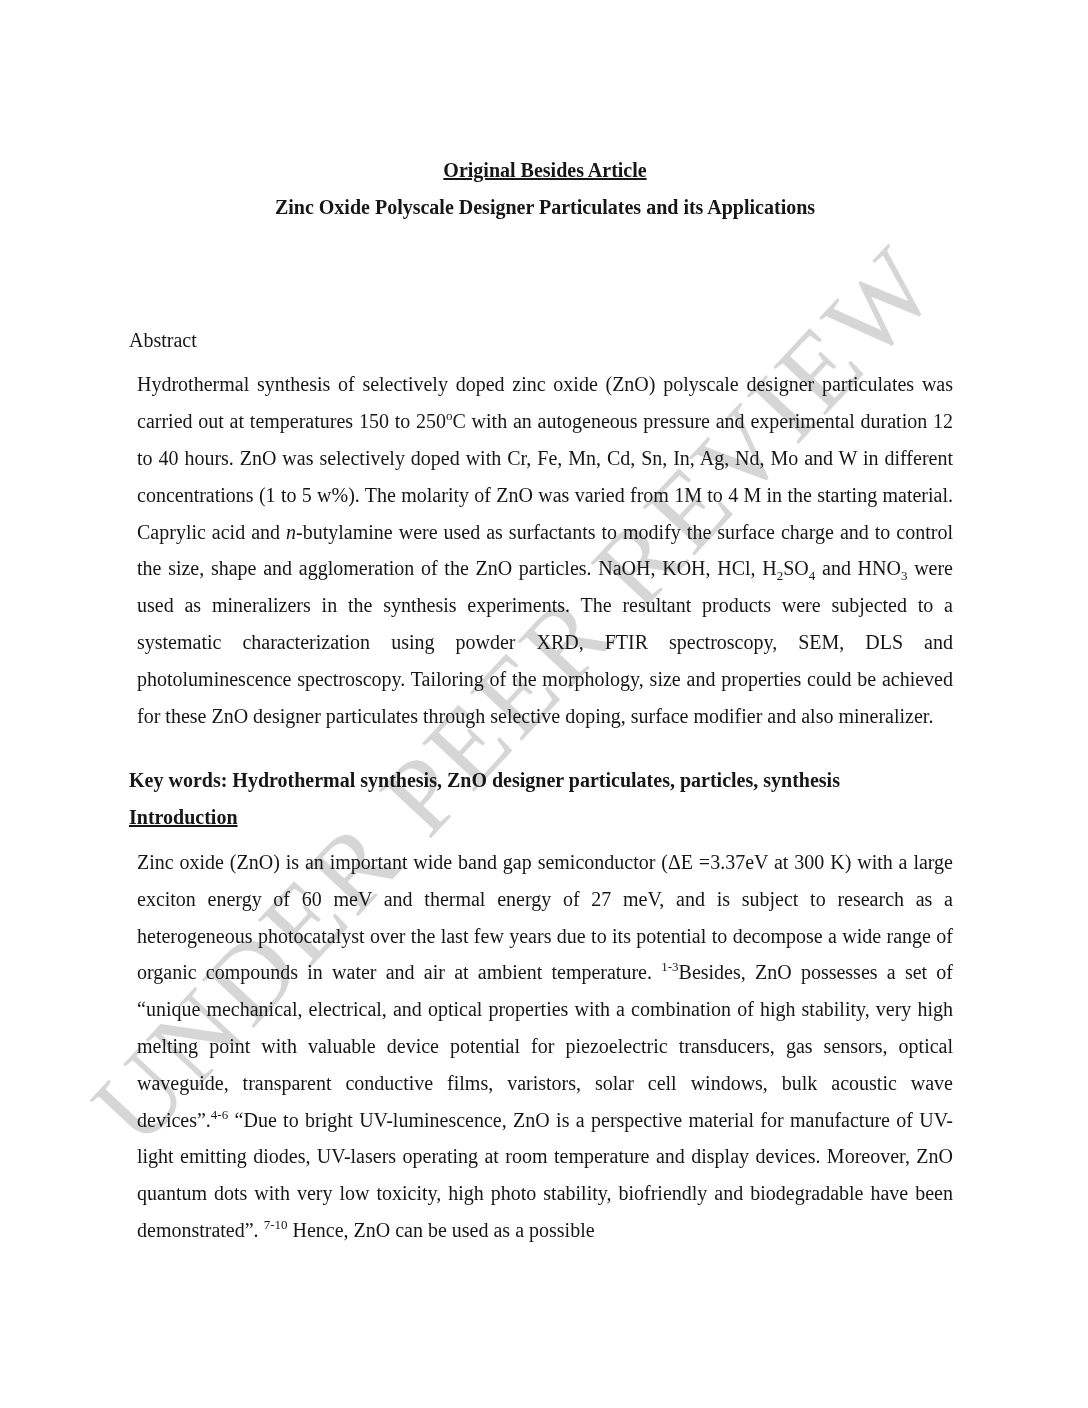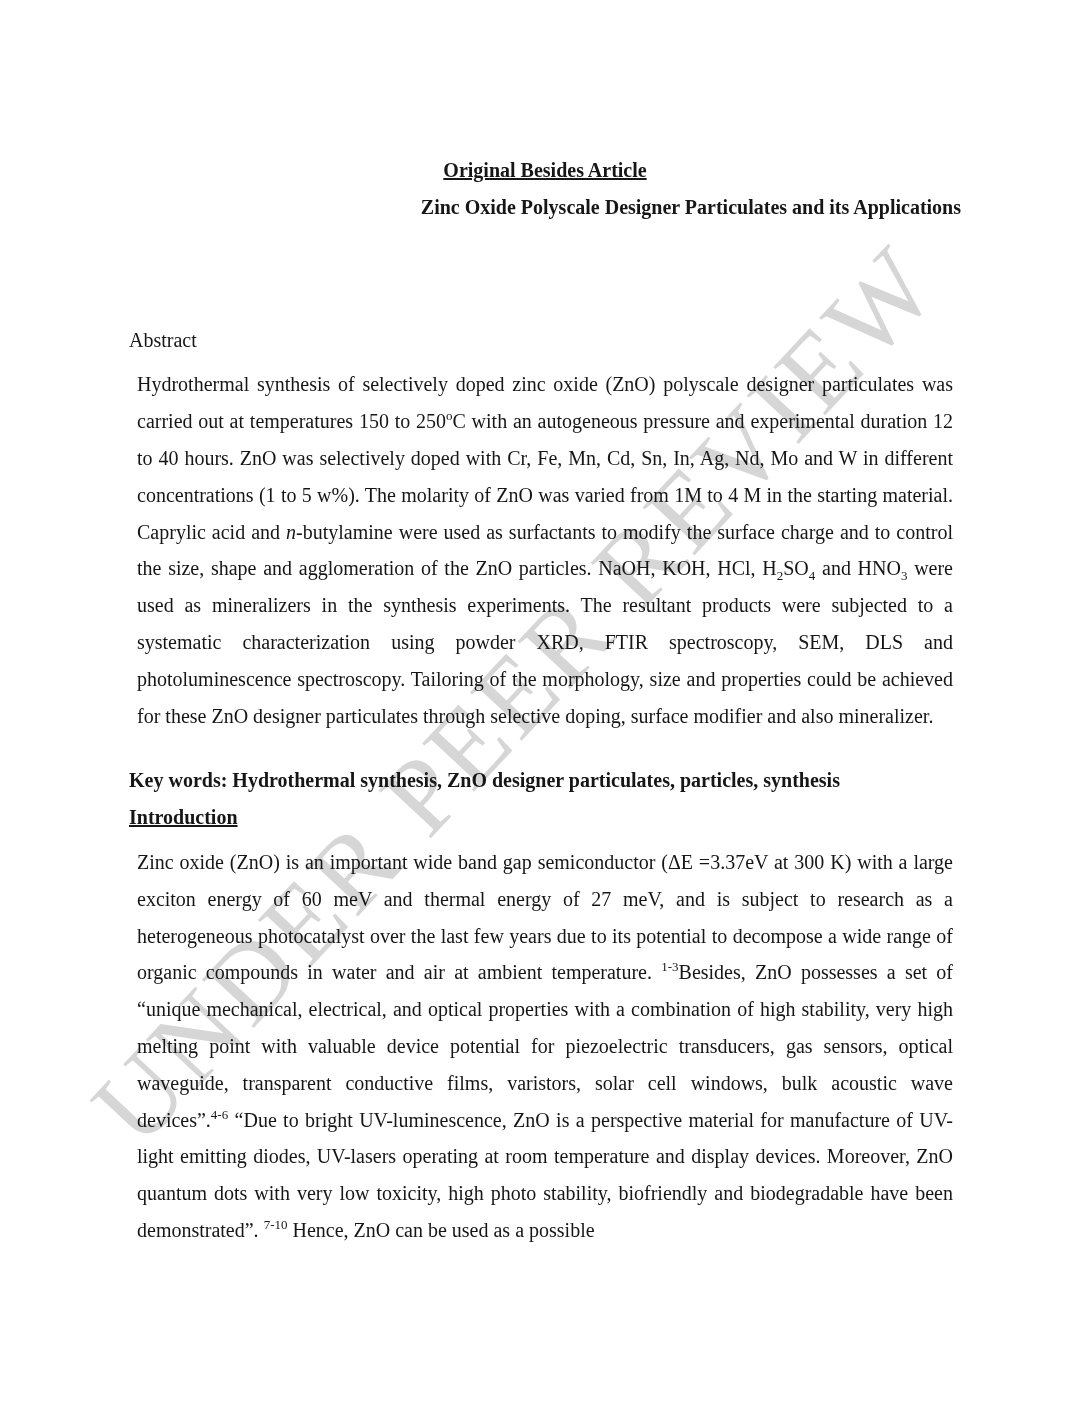--- a/index.html
+++ b/index.html
@@ -38,21 +38,21 @@
     z-index: 1;
     font-size: 20px;
     line-height: 36.8px;
   }
   .article-type {
     text-align: center;
     font-weight: bold;
     text-decoration: underline;
   }
   .doc-title {
-    text-align: right;
+    text-align: center;
     font-weight: bold;
   }
   .abstract-heading {
     text-align: left;
     margin-top: 96px;
     font-family: Liberation Serif, serif;
   }
   .para {
     margin: 8px;
     text-align: justify;

